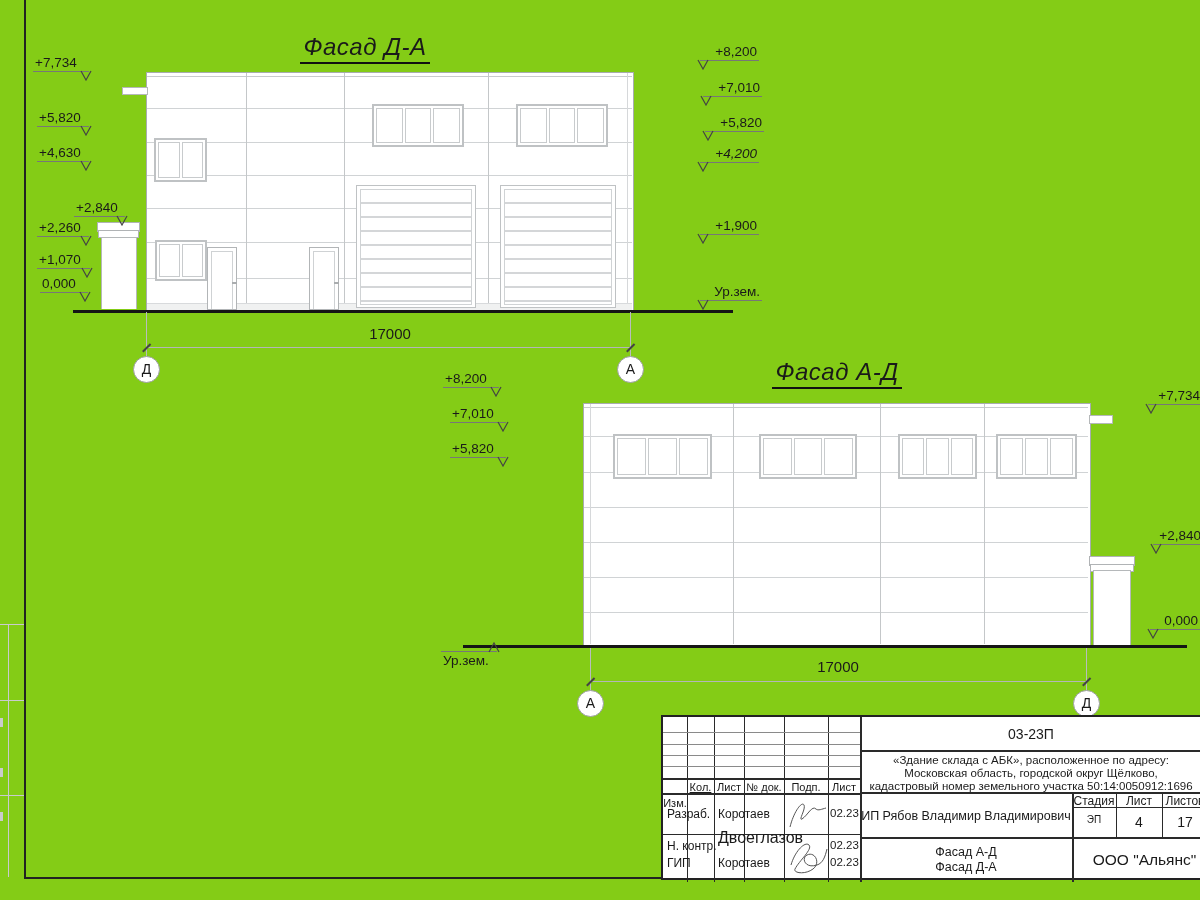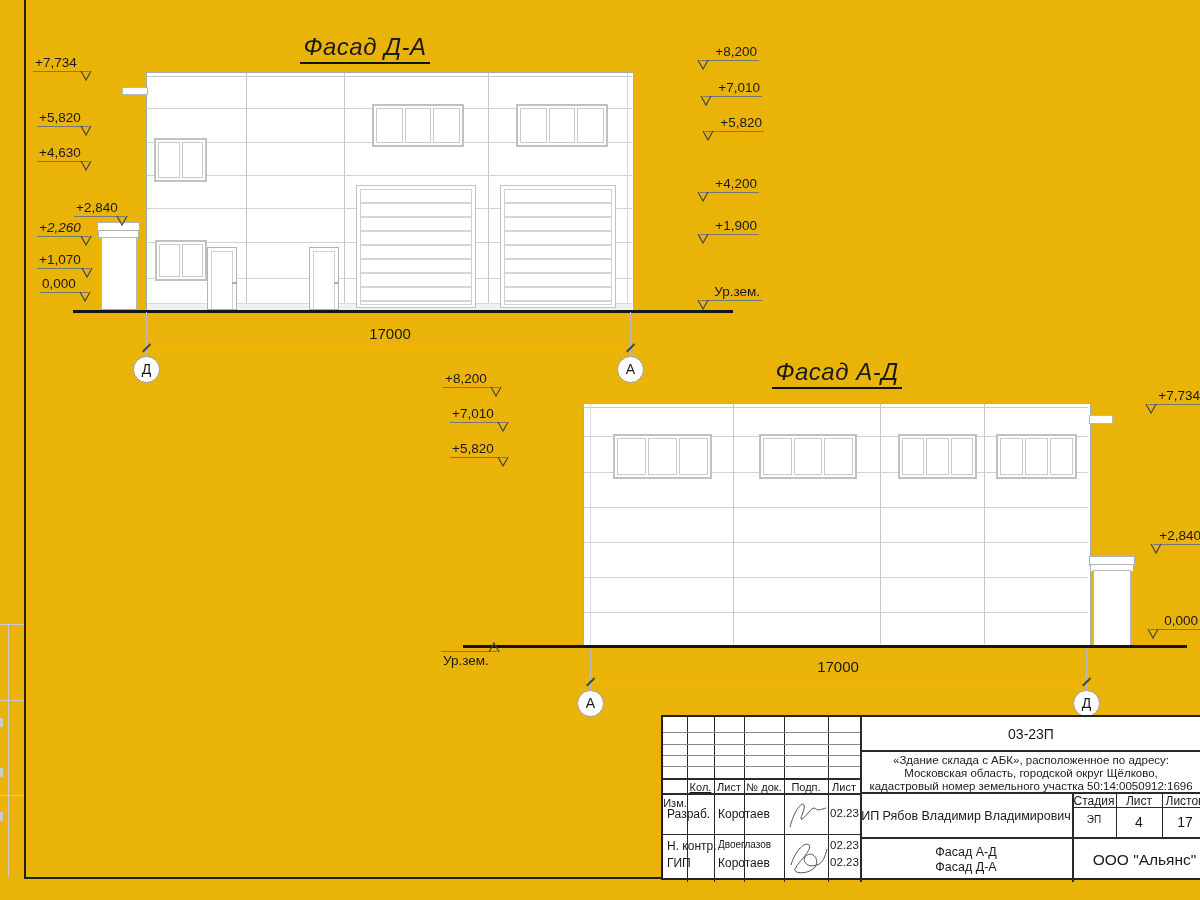--- a/index.html
+++ b/index.html
@@ -1,16 +1,16 @@
 <!DOCTYPE html>
 <html><head>
 <meta charset="utf-8">
 <style>
   html,body{margin:0;padding:0;background:#fff;}
-  .sheet{position:relative;width:1200px;height:900px;background:#eab308;overflow:hidden;
+  .sheet{position:relative;width:1200px;height:900px;background:#84cc16;overflow:hidden;
          font-family:"Liberation Sans", sans-serif;color:#1a1a1a;}
   .abs{position:absolute;}
   
   .hline{position:absolute;height:1px;background:#d0d3d5;}
   .vline{position:absolute;width:1px;background:#c4c7c9;}
   .outline{position:absolute;border:1px solid #a8acaf;background:#fff;}
   
   .elev{position:absolute;font-size:13.5px;line-height:15px;border-bottom:1px solid #777;
         padding:0 2px 1px 2px;white-space:nowrap;}
   .elev.right{text-align:right;}
@@ -140,40 +140,40 @@
       </svg></div>
   <div class="elev v-right" style="left:37px;top:110px;width:48px;"><span>+5,820</span><svg class="vm" viewBox="0 0 12 11">
         <polyline points="1,1 6,10 11,1" fill="none" stroke="#444" stroke-width="1.2"></polyline>
       </svg></div>
   <div class="elev v-right" style="left:37px;top:145px;width:48px;"><span>+4,630</span><svg class="vm" viewBox="0 0 12 11">
         <polyline points="1,1 6,10 11,1" fill="none" stroke="#444" stroke-width="1.2"></polyline>
       </svg></div>
   <div class="elev v-right" style="left:74px;top:200px;width:47px;"><span>+2,840</span><svg class="vm" viewBox="0 0 12 11">
         <polyline points="1,1 6,10 11,1" fill="none" stroke="#444" stroke-width="1.2"></polyline>
       </svg></div>
-  <div class="elev v-right" style="left:37px;top:220px;width:48px;font-style:italic;"><span>+2,260</span><svg class="vm" viewBox="0 0 12 11">
+  <div class="elev v-right" style="left:37px;top:220px;width:48px;"><span>+2,260</span><svg class="vm" viewBox="0 0 12 11">
         <polyline points="1,1 6,10 11,1" fill="none" stroke="#444" stroke-width="1.2"></polyline>
       </svg></div>
   <div class="elev v-right" style="left:37px;top:252px;width:49px;"><span>+1,070</span><svg class="vm" viewBox="0 0 12 11">
         <polyline points="1,1 6,10 11,1" fill="none" stroke="#444" stroke-width="1.2"></polyline>
       </svg></div>
   <div class="elev v-right" style="left:40px;top:276px;width:44px;"><span>0,000</span><svg class="vm" viewBox="0 0 12 11">
         <polyline points="1,1 6,10 11,1" fill="none" stroke="#444" stroke-width="1.2"></polyline>
       </svg></div>
 
   <div class="elev right v-left" style="left:700px;top:44px;width:55px;"><span>+8,200</span><svg class="vm" viewBox="0 0 12 11">
         <polyline points="1,1 6,10 11,1" fill="none" stroke="#444" stroke-width="1.2"></polyline>
       </svg></div>
   <div class="elev right v-left" style="left:703px;top:80px;width:55px;"><span>+7,010</span><svg class="vm" viewBox="0 0 12 11">
         <polyline points="1,1 6,10 11,1" fill="none" stroke="#444" stroke-width="1.2"></polyline>
       </svg></div>
   <div class="elev right v-left" style="left:705px;top:115px;width:55px;"><span>+5,820</span><svg class="vm" viewBox="0 0 12 11">
         <polyline points="1,1 6,10 11,1" fill="none" stroke="#444" stroke-width="1.2"></polyline>
       </svg></div>
-  <div class="elev right v-left" style="left:700px;top:176px;width:55px;"><span>+4,200</span><svg class="vm" viewBox="0 0 12 11">
+  <div class="elev right v-left" style="left:700px;top:146px;width:55px;font-style:italic;"><span>+4,200</span><svg class="vm" viewBox="0 0 12 11">
         <polyline points="1,1 6,10 11,1" fill="none" stroke="#444" stroke-width="1.2"></polyline>
       </svg></div>
   <div class="elev right v-left" style="left:700px;top:218px;width:55px;"><span>+1,900</span><svg class="vm" viewBox="0 0 12 11">
         <polyline points="1,1 6,10 11,1" fill="none" stroke="#444" stroke-width="1.2"></polyline>
       </svg></div>
   <div class="elev right v-left" style="left:700px;top:284px;width:58px;"><span>Ур.зем.</span><svg class="vm" viewBox="0 0 12 11">
         <polyline points="1,1 6,10 11,1" fill="none" stroke="#444" stroke-width="1.2"></polyline>
       </svg></div>
 
   <div class="ftitle" style="left:772px;top:358px;width:130px;">Фасад А-Д</div>
@@ -272,21 +272,21 @@
     <div class="tb-text ctr" style="left:24px;top:64px;width:27px;text-decoration:underline;">Кол.</div>
     <div class="tb-text ctr" style="left:51px;top:64px;width:30px;">Лист</div>
     <div class="tb-text ctr" style="left:81px;top:64px;width:40px;">№ док.</div>
     <div class="tb-text ctr" style="left:121px;top:64px;width:44px;">Подп.</div>
     <div class="tb-text ctr" style="left:165px;top:64px;width:32px;">Лист</div>
 
     <div class="tb-text" style="left:4px;top:90px;font-size:12px;">Разраб.</div>
     <div class="tb-text" style="left:55px;top:90px;font-size:12px;">Коротаев</div>
     <div class="tb-text" style="left:167px;top:90px;font-size:11.5px;">02.23</div>
     <div class="tb-text" style="left:4px;top:122px;font-size:12px;">Н. контр.</div>
-    <div class="tb-text" style="left:55px;top:122px;font-size:10px;">Двоеглазов</div>
+    <div class="tb-text" style="left:55px;top:112px;font-size:16px;">Двоеглазов</div>
     <div class="tb-text" style="left:167px;top:122px;font-size:11.5px;">02.23</div>
     <div class="tb-text" style="left:4px;top:139px;font-size:12px;">ГИП</div>
     <div class="tb-text" style="left:55px;top:139px;font-size:12px;">Коротаев</div>
     <div class="tb-text" style="left:167px;top:139px;font-size:11.5px;">02.23</div>
 
     <svg class="abs" style="left:123px;top:80px;" width="42" height="36" viewBox="0 0 42 36">
       <path d="M4,30 C8,14 16,4 18,8 C20,12 12,24 16,22 C22,18 26,8 30,12 C32,14 36,12 40,11" fill="none" stroke="#555" stroke-width="1"></path>
     </svg>
     <svg class="abs" style="left:122px;top:118px;" width="44" height="44" viewBox="0 0 44 44">
       <path d="M6,30 C10,16 20,6 24,10 C28,14 14,26 10,34 C8,38 20,40 28,34 C36,28 30,16 22,20 C16,23 20,34 32,30 C38,28 40,22 42,14" fill="none" stroke="#555" stroke-width="1"></path>

